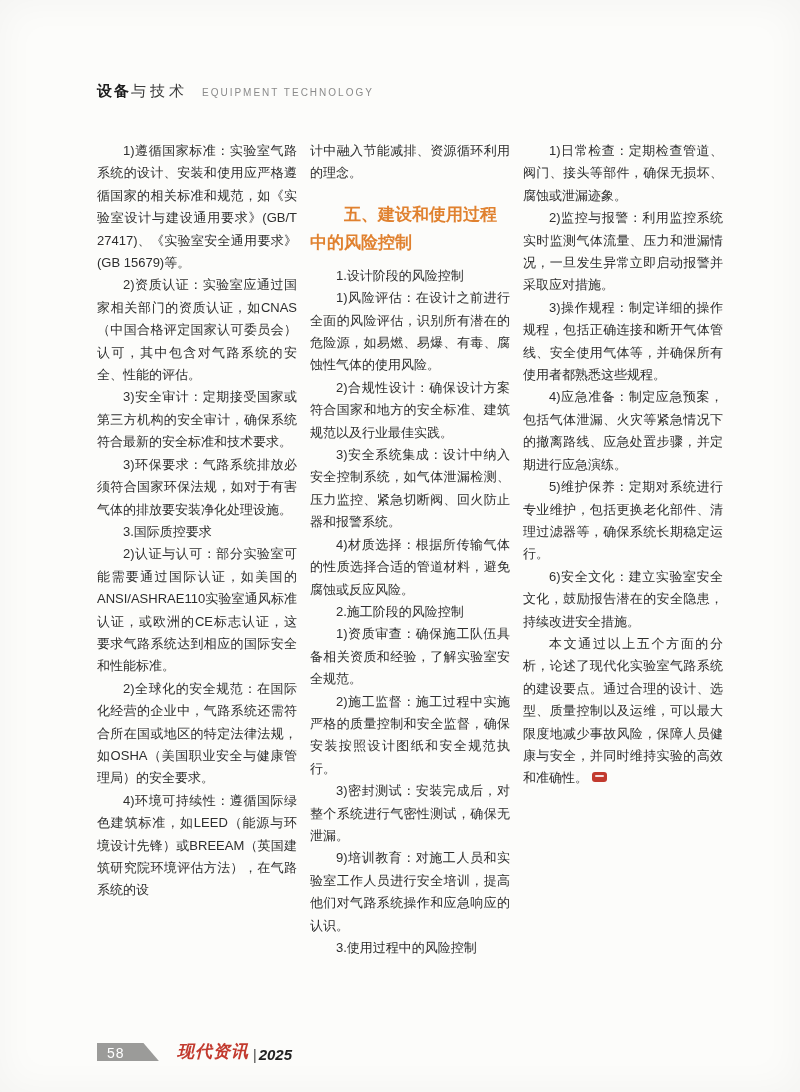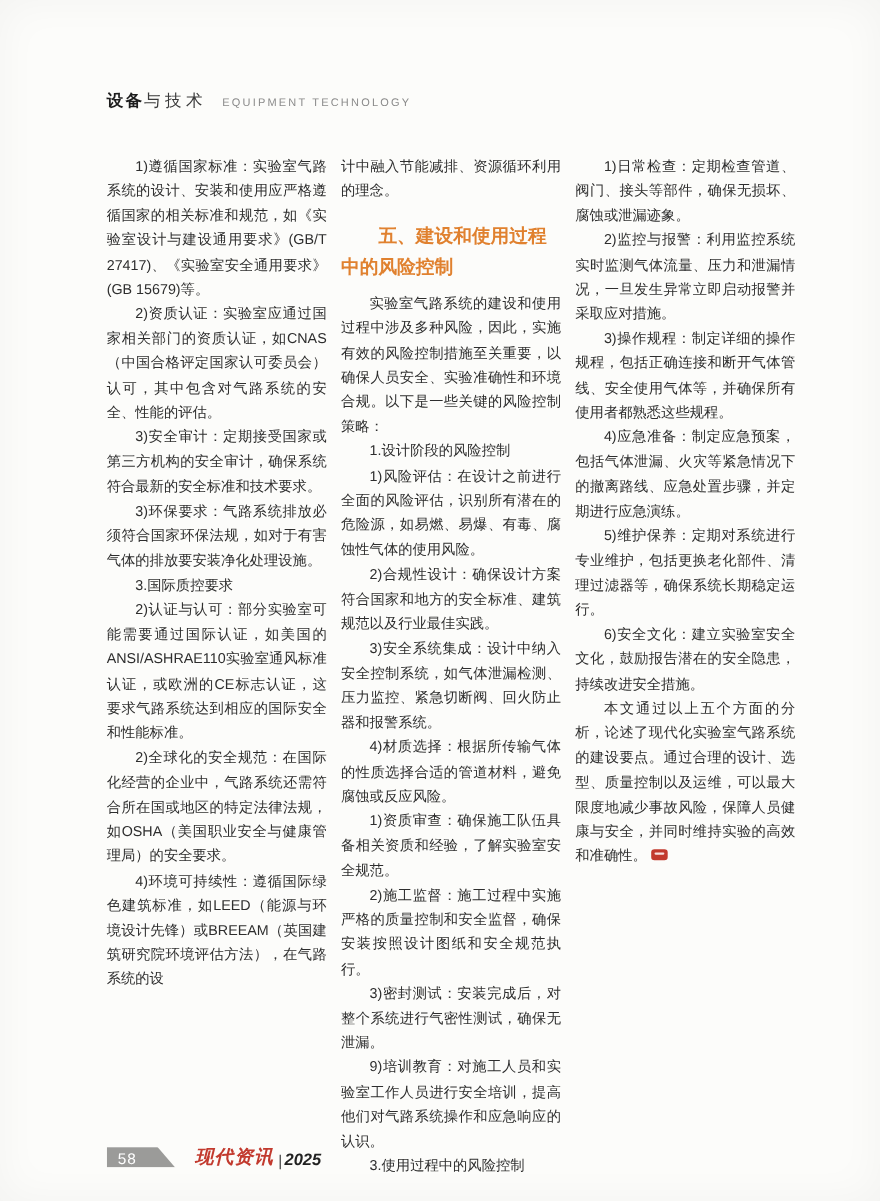--- a/index.html
+++ b/index.html
@@ -110,26 +110,26 @@
       <p>3)环保要求：气路系统排放必须符合国家环保法规，如对于有害气体的排放要安装净化处理设施。</p>
       <p>3.国际质控要求</p>
       <p>2)认证与认可：部分实验室可能需要通过国际认证，如美国的ANSI/ASHRAE110实验室通风标准认证，或欧洲的CE标志认证，这要求气路系统达到相应的国际安全和性能标准。</p>
       <p>2)全球化的安全规范：在国际化经营的企业中，气路系统还需符合所在国或地区的特定法律法规，如OSHA（美国职业安全与健康管理局）的安全要求。</p>
       <p>4)环境可持续性：遵循国际绿色建筑标准，如LEED（能源与环境设计先锋）或BREEAM（英国建筑研究院环境评估方法），在气路系统的设</p>
     </div>
 
     <div class="col">
       <p class="cont">计中融入节能减排、资源循环利用的理念。</p>
       <h2 class="orange-heading">五、建设和使用过程中的风险控制</h2>
-      <p>实验室气路系统的建设和使用过程中涉及多种风险，因此，实施有效的风险控制措施至关重要，以确保人员安全、实验准确性和环境合规。以下是一些关键的风险控制策略：</p>
       <p>1.设计阶段的风险控制</p>
       <p>1)风险评估：在设计之前进行全面的风险评估，识别所有潜在的危险源，如易燃、易爆、有毒、腐蚀性气体的使用风险。</p>
       <p>2)合规性设计：确保设计方案符合国家和地方的安全标准、建筑规范以及行业最佳实践。</p>
       <p>3)安全系统集成：设计中纳入安全控制系统，如气体泄漏检测、压力监控、紧急切断阀、回火防止器和报警系统。</p>
       <p>4)材质选择：根据所传输气体的性质选择合适的管道材料，避免腐蚀或反应风险。</p>
+      <p>2.施工阶段的风险控制</p>
       <p>1)资质审查：确保施工队伍具备相关资质和经验，了解实验室安全规范。</p>
       <p>2)施工监督：施工过程中实施严格的质量控制和安全监督，确保安装按照设计图纸和安全规范执行。</p>
       <p>3)密封测试：安装完成后，对整个系统进行气密性测试，确保无泄漏。</p>
       <p>9)培训教育：对施工人员和实验室工作人员进行安全培训，提高他们对气路系统操作和应急响应的认识。</p>
       <p>3.使用过程中的风险控制</p>
     </div>
 
     <div class="col">
       <p>1)日常检查：定期检查管道、阀门、接头等部件，确保无损坏、腐蚀或泄漏迹象。</p>
       <p>2)监控与报警：利用监控系统实时监测气体流量、压力和泄漏情况，一旦发生异常立即启动报警并采取应对措施。</p>

